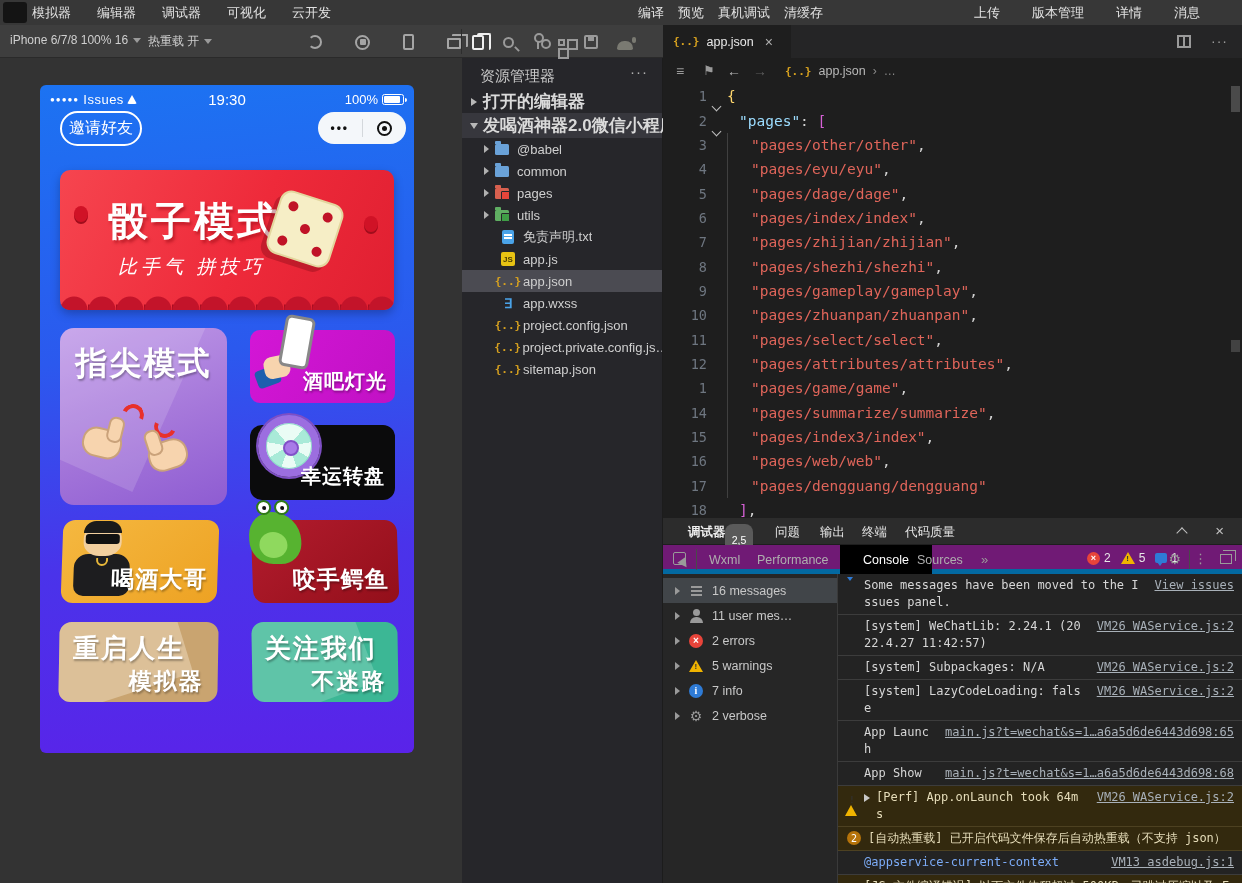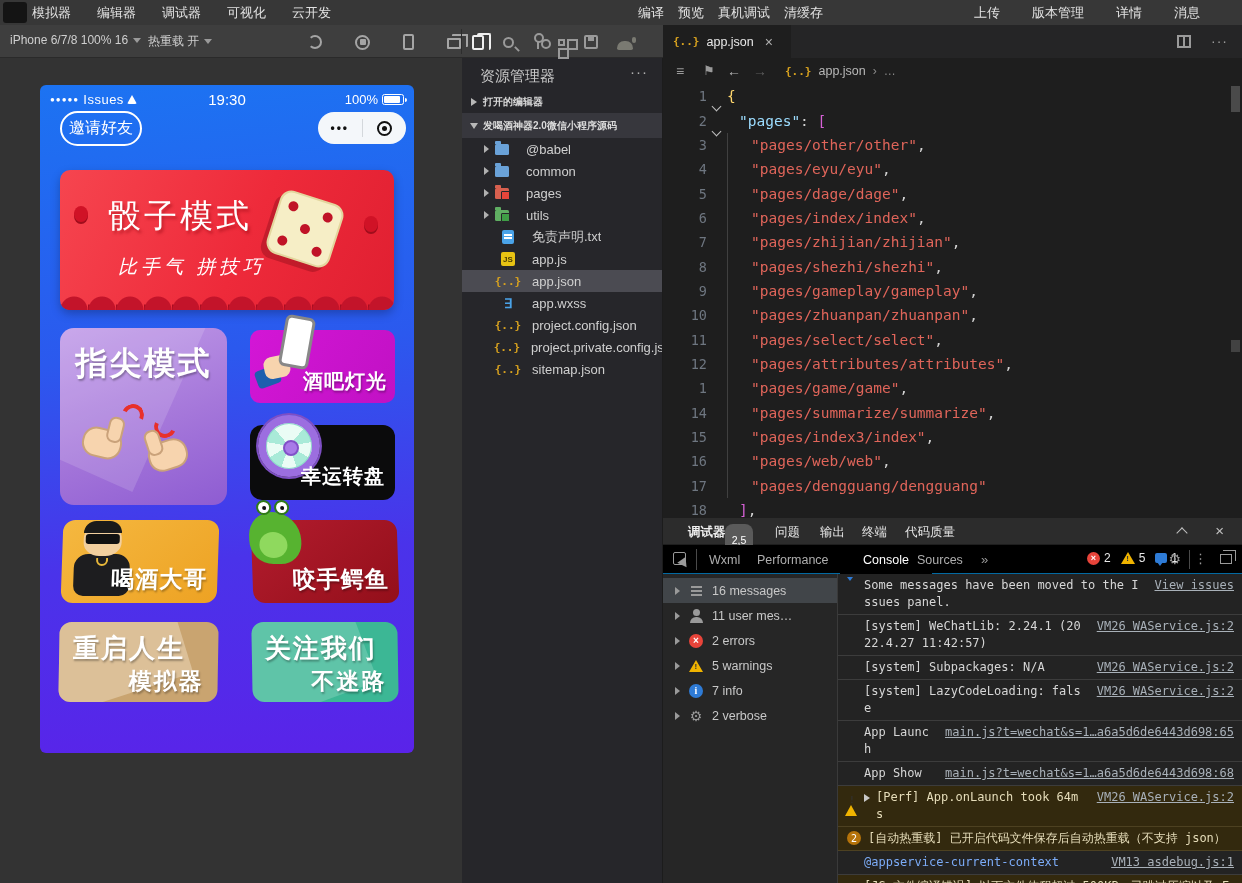--- a/index.html
+++ b/index.html
@@ -71,21 +71,21 @@
   .batt-icon::after{content:"";position:absolute;right:-4px;top:2.5px;width:2.5px;height:4px;background:#fff;border-radius:0 2px 2px 0;}
   .invite-btn{position:absolute;left:20px;top:26px;width:82px;height:35px;border:2px solid #fff;border-radius:18px;color:#fff;font-size:16px;display:flex;align-items:center;justify-content:center;}
   .capsule{position:absolute;right:8px;top:27px;width:88px;height:32px;background:#f4f7fa;border-radius:16px;display:flex;align-items:center;}
   .cap-dots{flex:1;text-align:center;color:#111;font-size:12px;letter-spacing:2px;font-weight:bold;}
   .cap-div{width:1px;height:18px;background:#d4d8dc;}
   .cap-circle{flex:1;display:flex;justify-content:center;}
   .cap-circle span{width:15px;height:15px;border:2.5px solid #111;border-radius:50%;position:relative;display:block;}
   .cap-circle span::after{content:"";position:absolute;left:3px;top:3px;width:5px;height:5px;background:#111;border-radius:50%;}
   
   .banner{position:absolute;left:20px;top:85px;width:334px;height:140px;border-radius:10px;overflow:hidden;background:linear-gradient(115deg,#f6454f 0%,#ee2a3a 55%,#e01f31 100%);box-shadow:0 4px 10px rgba(0,0,0,.25);}
-  .banner-title{position:absolute;left:48px;top:24px;color:#fff;font-size:33px;font-weight:normal;letter-spacing:3px;text-shadow:2px 3px 3px rgba(150,10,20,.5);}
+  .banner-title{position:absolute;left:48px;top:24px;color:#fff;font-size:40px;font-weight:bold;letter-spacing:3px;text-shadow:2px 3px 3px rgba(150,10,20,.5);}
   .banner-sub{position:absolute;left:58px;top:84px;color:#fff;font-size:19px;font-style:italic;letter-spacing:4px;}
   .lantern{position:absolute;width:14px;height:16px;background:#d01226;border-radius:50%;box-shadow:0 2px 0 #a00d1c;}
   .lantern.l1{left:14px;top:36px;}
   .lantern.l2{right:16px;top:46px;}
   .dice{position:absolute;left:212px;top:26px;width:66px;height:66px;background:#f6eec6;border:2px solid #e3d69e;border-radius:12px;transform:rotate(18deg);box-shadow:-4px 6px 0 rgba(120,10,20,.35);}
   .pip{position:absolute;width:10px;height:10px;background:#c01327;border-radius:50%;}
   .pip.p1{left:8px;top:8px;}.pip.p2{right:8px;top:8px;}.pip.p3{left:26px;top:26px;}.pip.p4{left:8px;bottom:8px;}.pip.p5{right:8px;bottom:8px;}
   .waves{position:absolute;left:0;right:0;bottom:0;height:30px;
     background-image:radial-gradient(circle at 14px 30px,#c3142a 13px,transparent 14px),radial-gradient(circle at 0px 38px,#a90e22 13px,transparent 14px);
     background-size:28px 30px;background-repeat:repeat-x;}
@@ -139,28 +139,28 @@
   .gz-l1{left:13px;top:9px;font-size:26px;letter-spacing:2px;}
   .gz-l2{right:12px;top:44px;font-size:23px;letter-spacing:2px;}
   
   .explorer{position:absolute;left:462px;top:58px;width:201px;height:825px;background:#26262a;border-right:1px solid #1c1c1c;}
   .exp-header{position:relative;height:32px;}
   .exp-title{position:absolute;left:18px;top:9px;font-size:15px;color:#c8c8c8;}
   .exp-more{position:absolute;right:14px;top:5px;font-size:15px;color:#b0b0b0;letter-spacing:1px;}
   .exp-row{position:relative;height:23px;display:flex;align-items:center;}
   .exp-row .tri{width:0;height:0;margin-left:9px;border-top:4px solid transparent;border-bottom:4px solid transparent;border-left:6px solid #b8b8b8;}
   .exp-row .tri.open{transform:rotate(90deg);}
-  .exp-row .rlabel{margin-left:6px;font-size:10px;font-weight:bold;color:#dadada;white-space:nowrap;}
+  .exp-row .rlabel{margin-left:6px;font-size:17px;font-weight:bold;color:#dadada;white-space:nowrap;}
   .exp-row.project{background:#37373d;height:25px;}
   .file-row{position:relative;height:22px;display:flex;align-items:center;color:#cfcfcf;font-size:13px;}
   .file-row.sel{background:#4b4b52;}
   .file-row .tri2{width:0;height:0;margin-left:22px;border-top:4px solid transparent;border-bottom:4px solid transparent;border-left:5px solid #b0b0b0;}
   .file-row .spacer{width:11px;margin-left:22px;}
   .file-row .fico{width:16px;height:16px;margin-left:5px;position:relative;flex-shrink:0;display:flex;align-items:center;justify-content:center;}
-  .file-row .fname{margin-left:16px;white-space:nowrap;overflow:hidden;}
+  .file-row .fname{margin-left:7px;white-space:nowrap;overflow:hidden;}
   .folder{width:14px;height:11px;border-radius:1.5px;position:relative;}
   .folder::before{content:"";position:absolute;left:0;top:-3px;width:6px;height:3px;border-radius:1px 1px 0 0;background:inherit;}
   .folder.blue{background:#6aa2d8;}
   .folder.red{background:#d8604f;}
   .folder.red::after{content:"";position:absolute;right:-1px;bottom:-1px;width:7px;height:7px;background:#e8453a;border-radius:1px;border:1px solid #26262a;}
   .folder.green{background:#5fae62;}
   .folder.green::after{content:"";position:absolute;right:-1px;bottom:-1px;width:7px;height:7px;background:#3f9e46;border-radius:1px;border:1px solid #26262a;}
   .txticon{width:12px;height:14px;background:#4aa3e8;border-radius:2px;position:relative;}
   .txticon::before{content:"";position:absolute;left:2px;top:4px;width:8px;height:1.5px;background:#fff;box-shadow:0 3px 0 #fff;}
   .jsicon{width:14px;height:14px;background:#e8c313;border-radius:2px;color:#4a3c00;font-size:8px;font-weight:bold;display:flex;align-items:center;justify-content:center;}
@@ -193,21 +193,21 @@
   .scrollthumb{position:absolute;right:2px;top:28px;width:9px;height:26px;background:#4a4a4a;}
   .scrollmark{position:absolute;right:2px;top:282px;width:9px;height:12px;background:#424242;}
   
   .debugger{position:absolute;left:663px;top:518px;width:579px;height:365px;background:#232323;}
   .dbg-header{position:relative;height:27px;background:#2c2c2c;border-bottom:1px solid #1e1e1e;}
   .dbg-tab{position:absolute;top:6px;font-size:12.5px;color:#e5e5e5;white-space:nowrap;}
   .dbg-tab.active{color:#f0f0f0;font-weight:bold;}
   .dbg-badge{position:absolute;left:62px;top:6px;min-width:28px;height:31px;background:#5a5a5a;border-radius:8px;color:#fff;font-size:10.5px;display:flex;align-items:center;justify-content:center;padding:0 5px;}
   .dbg-up{position:absolute;right:56px;top:11px;width:8px;height:8px;border-left:1.5px solid #c0c0c0;border-top:1.5px solid #c0c0c0;transform:rotate(45deg);}
   .dbg-close{position:absolute;right:18px;top:4px;color:#c0c0c0;font-size:15px;}
-  .dt-tabs{position:relative;height:29px;background:#000000;border-bottom:1px solid #0369a1;}
+  .dt-tabs{position:relative;height:29px;background:#701a75;border-bottom:5px solid #0369a1;}
   .dt-inspect{position:absolute;left:10px;top:7px;width:13px;height:13px;border:1.5px solid #9a9a9a;border-radius:2px;}
   .dt-inspect::after{content:"";position:absolute;right:-4px;bottom:-4px;width:0;height:0;border-left:5px solid transparent;border-right:5px solid transparent;border-top:9px solid #9a9a9a;transform:rotate(-35deg);}
   .dt-div{position:absolute;left:33px;top:4px;width:1px;height:21px;background:#4a4a4a;}
   .dt-tab{position:absolute;top:0;height:29px;display:flex;align-items:center;font-size:12.5px;color:#aeaeae;padding:0 2px;}
   .dt-tab.active{background:#000;color:#fff;padding:0 23px;}
   .dt-chev{position:absolute;top:7px;color:#9a9a9a;font-size:13px;}
   .dt-counts{position:absolute;right:64px;top:6px;display:flex;gap:10px;align-items:center;}
   .cnt{display:flex;gap:4px;align-items:center;color:#e8e8e8;font-size:12px;}
   .badge-err{width:13px;height:13px;background:#e8443a;border-radius:50%;color:#fff;font-size:9px;display:flex;align-items:center;justify-content:center;font-weight:bold;}
   .badge-warn{width:0;height:0;border-left:7px solid transparent;border-right:7px solid transparent;border-bottom:12px solid #f0b400;position:relative;}

